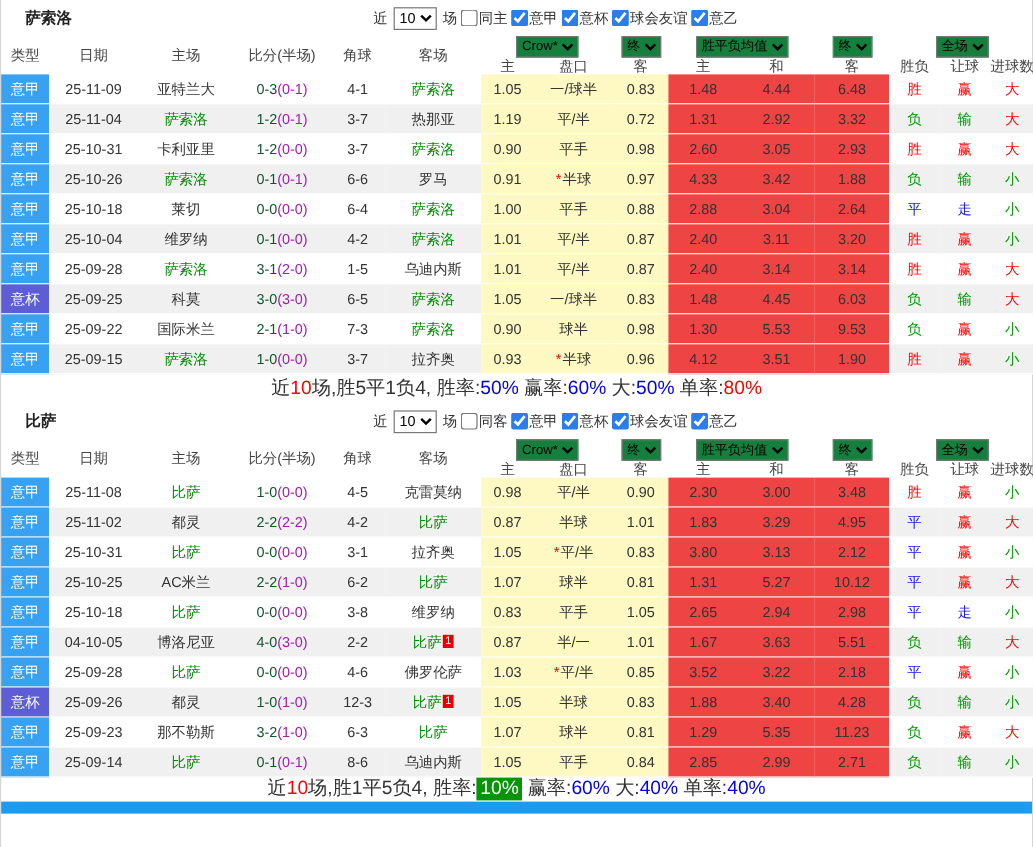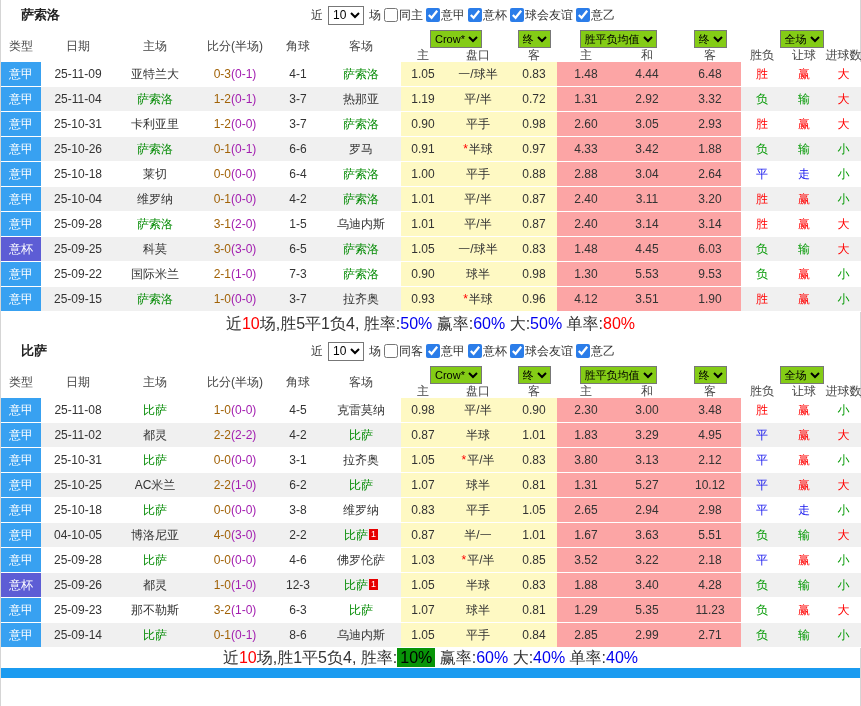--- a/index.html
+++ b/index.html
@@ -31,51 +31,51 @@
     grid-template-columns:40px 74px 80px 80px 46px 80px 44px 66px 46px 58px 64px 62px 42px 42px 37px; }
 
   
   .thead { height:32px; grid-template-rows:18px 14px; font-size:12px; color:#444; }
   .thead > div { display:flex; align-items:center; justify-content:center; }
   .h-span { grid-row:1/3; }
   .h1 { grid-row:1; } .h2 { grid-row:2; }
   .c7{grid-column:7}.c8{grid-column:8}.c9{grid-column:9}.c10{grid-column:10}.c11{grid-column:11}
   .c12{grid-column:12}.c13{grid-column:13}.c14{grid-column:14}.c15{grid-column:15}
   .sp78{grid-column:7/9}.sp1011{grid-column:10/12}.sp1316{grid-column:13/16}
-  .thead select { font-size:11px; height:18px; border:1px solid #777; background:#84cc16; }
+  .thead select { font-size:11px; height:18px; border:1px solid #777; background:#15803d; }
 
   
   .trow { height:25px; }
   .cell { height:25px; line-height:24px; text-align:center; font-size:12px; color:#333;
     border-bottom:1px solid #fff; overflow:hidden; white-space:nowrap; }
   .plain { background:#fff; }
   .alt .plain { background:#f0f0f0; }
   .odds { background:#fef9c3; }
-  .avg { background:#fca5a5; }
+  .avg { background:#ef4444; }
   .type { color:#fff; font-size:12px; }
   .type.lg { background:#38a1f1; }
   .type.cup { background:#5d5dd5; }
   .focus { color:#028a02; }
-  .ft { color:#a16207; }
+  .ft { color:#14532d; }
   .ht { color:#a21caf; }
   .star { color:#ff0000; margin-right:1px; }
   .card { background:#e60000; color:#fff; font-size:9px; line-height:11px; padding:0 2px;
     display:inline-block; vertical-align:2px; margin-left:1px; }
   .t-red { color:#ff0000; }
   .t-green { color:#029902; }
   .t-blue { color:#1515ee; }
 
   
   .summary { text-align:center; font-size:16px; color:#333; }
   .summary1 { height:24px; line-height:24px; }
   .summary2 { height:20px; line-height:19px; }
   .seg-black { color:#333; }
   .seg-red { color:#ff0000; }
   .seg-blue { color:#0000ee; }
-  .seg-greenbadge { background:#089408; color:#000000; padding:1px 3px; }
+  .seg-greenbadge { background:#089408; color:#ffffff; padding:1px 3px; }
 
   .bottombar { height:10px; background:#1b9bf0; }
 </style>
 </head>
 <body>
 
 <div class="dialog">
 
 
   <div>

